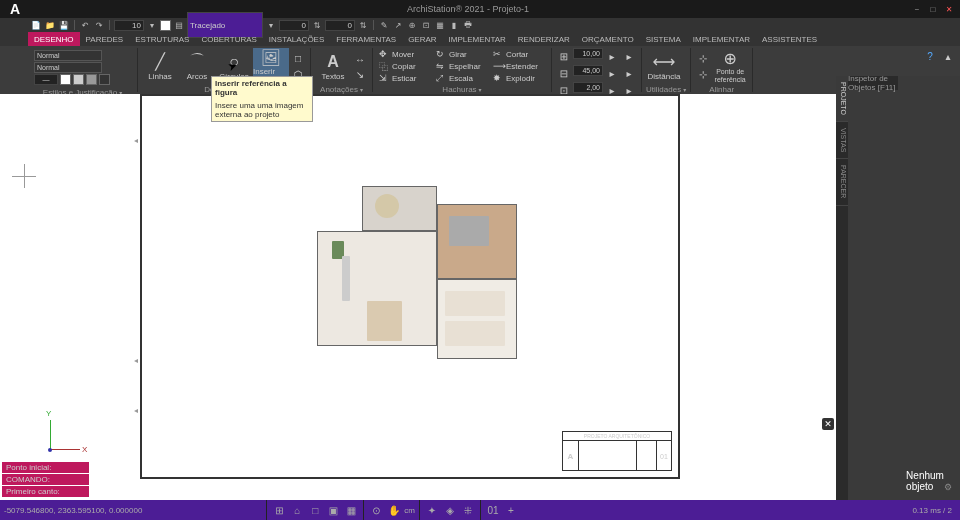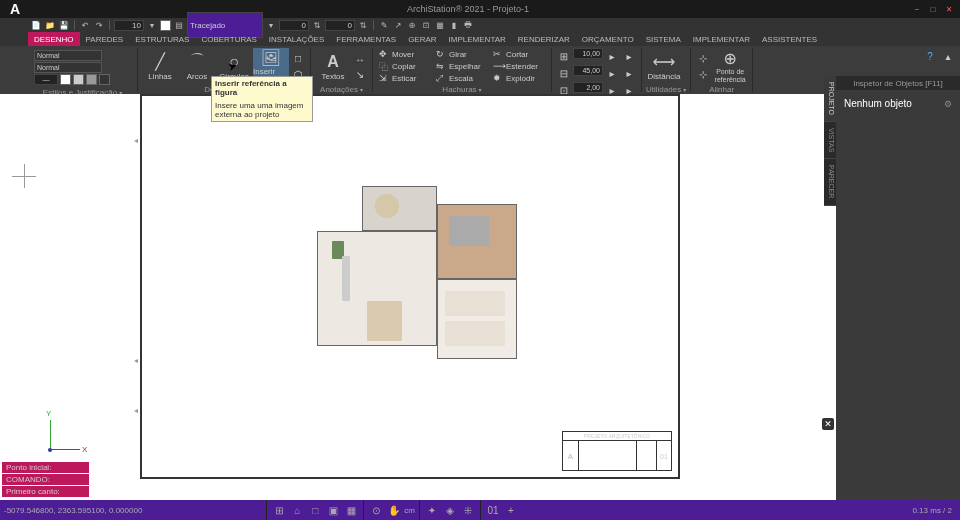--- a/index.html
+++ b/index.html
@@ -49,23 +49,23 @@
 .axis-y{position:absolute;width:1px;height:30px;background:#3a3;left:10px;bottom:0}
 .axis-x{position:absolute;width:30px;height:1px;background:#a33;left:10px;bottom:0}
 .axis-origin{position:absolute;width:4px;height:4px;background:#33a;border-radius:50%;left:8px;bottom:-2px}
 .titleblock{position:absolute;right:6px;bottom:6px;width:110px;height:40px;border:1px solid #333;font-size:5px}
 .tb-header{border-bottom:1px solid #333;text-align:center;padding:1px}
 .tb-body{display:flex;height:30px}
 .tb-logo{width:16px;border-right:1px solid #333;display:flex;align-items:center;justify-content:center;font-weight:bold;font-size:8px}
 .tb-info{flex:1;border-right:1px solid #333;padding:1px;font-size:4px;line-height:5px}
 .tb-num{width:14px;display:flex;align-items:center;justify-content:center;font-size:7px}
 .paper-marker{position:absolute;font-size:8px;color:#999}
-.right-panel{position:absolute;top:76px;right:0;width:124px;bottom:20px;background:#3a3a3a;display:flex;flex-direction:column}
+.right-panel{position:absolute;top:76px;right:0;width:112px;bottom:20px;background:#3a3a3a;display:flex;}
 .rp-header{height:14px;background:#2a2a2a;font-size:8px;color:#999;display:flex;align-items:center;justify-content:center}
-.rp-title{padding:8px 8px;font-size:10px;color:#fff;display:flex;align-items:center;justify-content:space-between}
+.rp-title{padding:8px 8px;font-size:10px;color:#fff;display:flex;align-items:flex-end;justify-content:space-between}
 .rp-title .gear{font-size:9px;color:#888}
 .rp-tabs{position:absolute;left:-12px;top:0;width:12px;display:flex;flex-direction:column}
 .rp-tab{writing-mode:vertical-rl;font-size:7px;padding:6px 1px;background:#2a2a2a;color:#888;cursor:pointer;border-bottom:1px solid #444}
 .rp-tab.active{background:#3a3a3a;color:#ccc}
 .rp-bottom{margin-top:auto}
 .rp-section{height:12px;background:#333;font-size:8px;color:#aaa;display:flex;align-items:center;justify-content:center;cursor:pointer;border-top:1px solid #2a2a2a}
 .cmdarea{position:absolute;left:2px;bottom:22px;font-size:8px}
 .cmdline{background:#be185d;color:#ccc;padding:1px 4px;width:87px;margin-bottom:1px}
 .cmd-input-row{position:absolute;left:0;bottom:7px;right:124px;height:13px;background:#ccc;display:flex;align-items:center}
 .cmd-prompt{width:10px;text-align:center;font-size:9px;color:#333}

